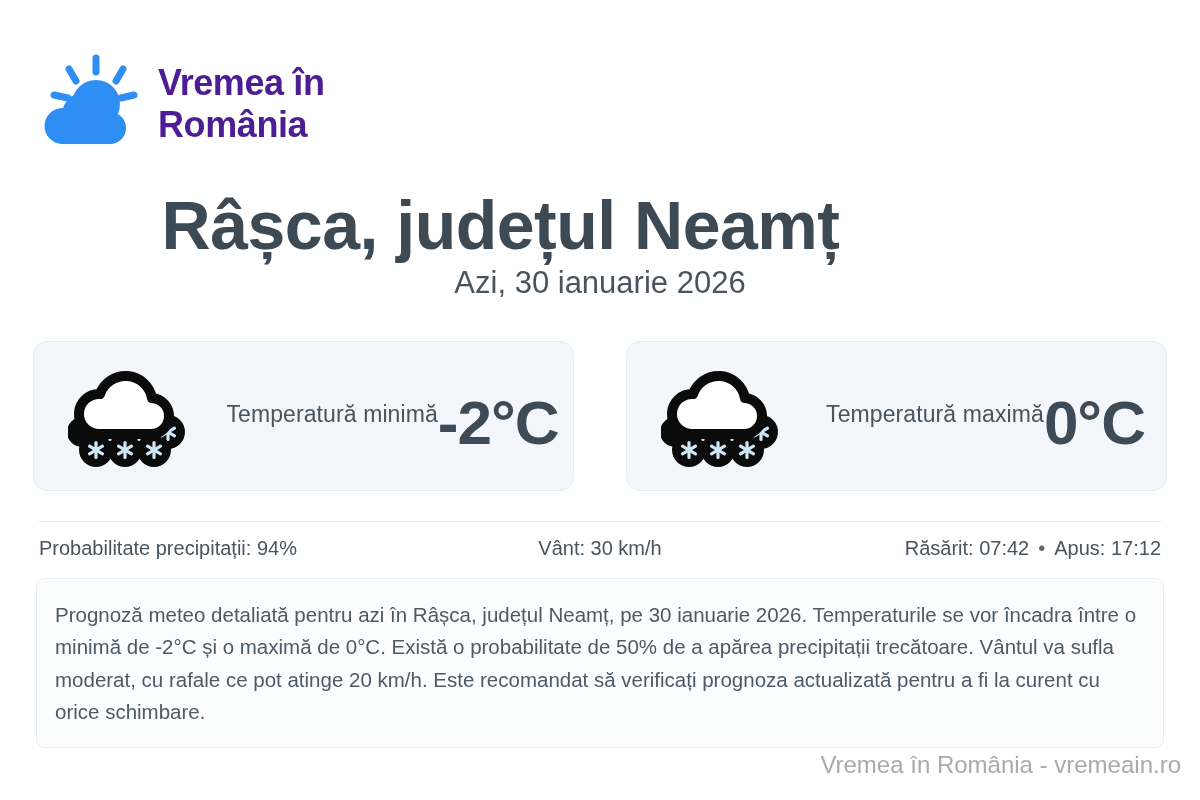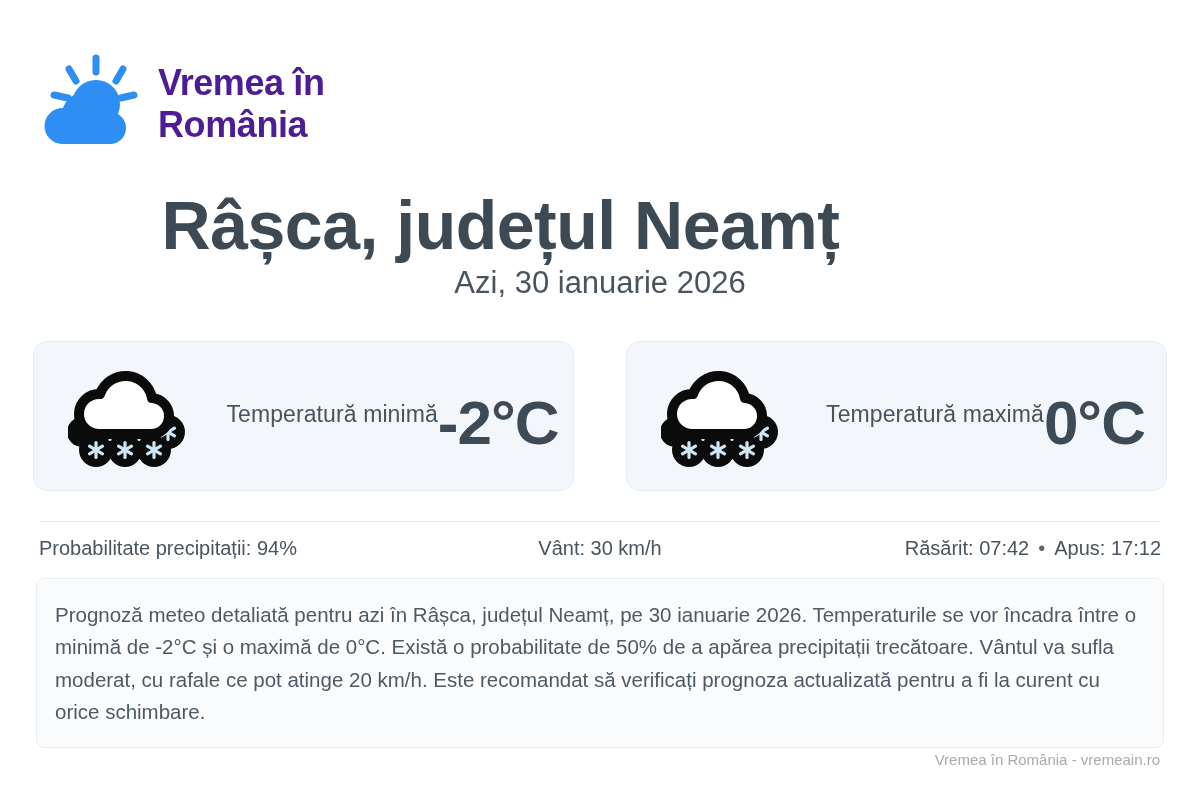--- a/index.html
+++ b/index.html
@@ -150,23 +150,23 @@
     border-radius: 8px;
     padding: 20px 26px 18px 18px;
     font-size: 20.5px;
     line-height: 1.58;
     color: #4c5a66;
   }
 
   
   .footer {
     position: absolute;
-    right: 40px;
+    right: 19px;
     top: 751px;
-    font-size: 15px;
+    font-size: 24px;
     color: #a9a9ae;
     text-align: right;
   }
 </style>
 </head>
 <body>
 
 <div class="page">
 
   <div class="brand">

